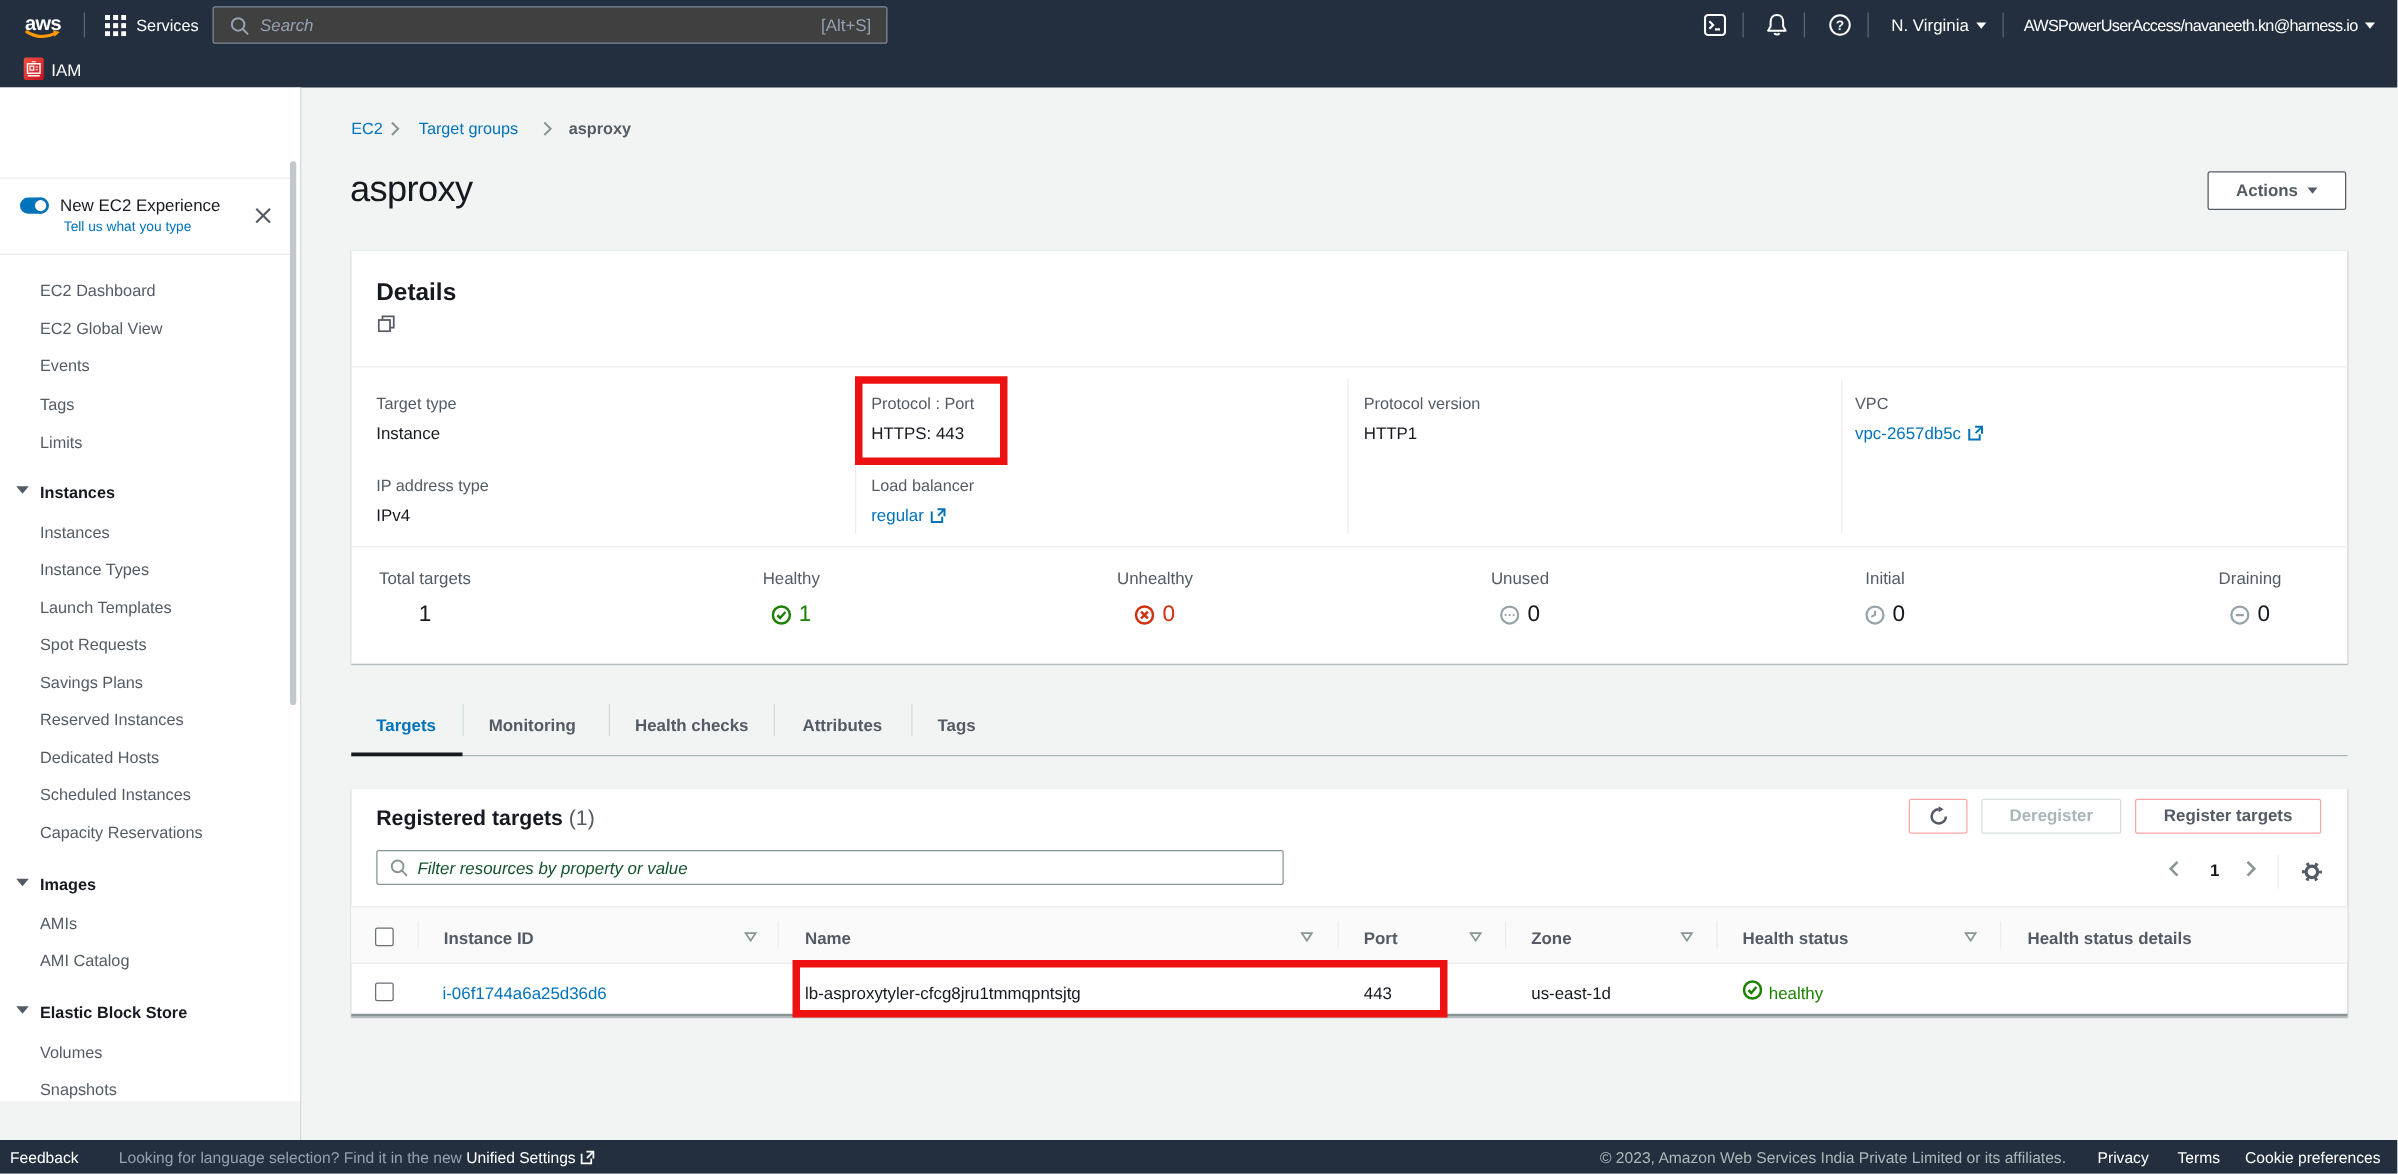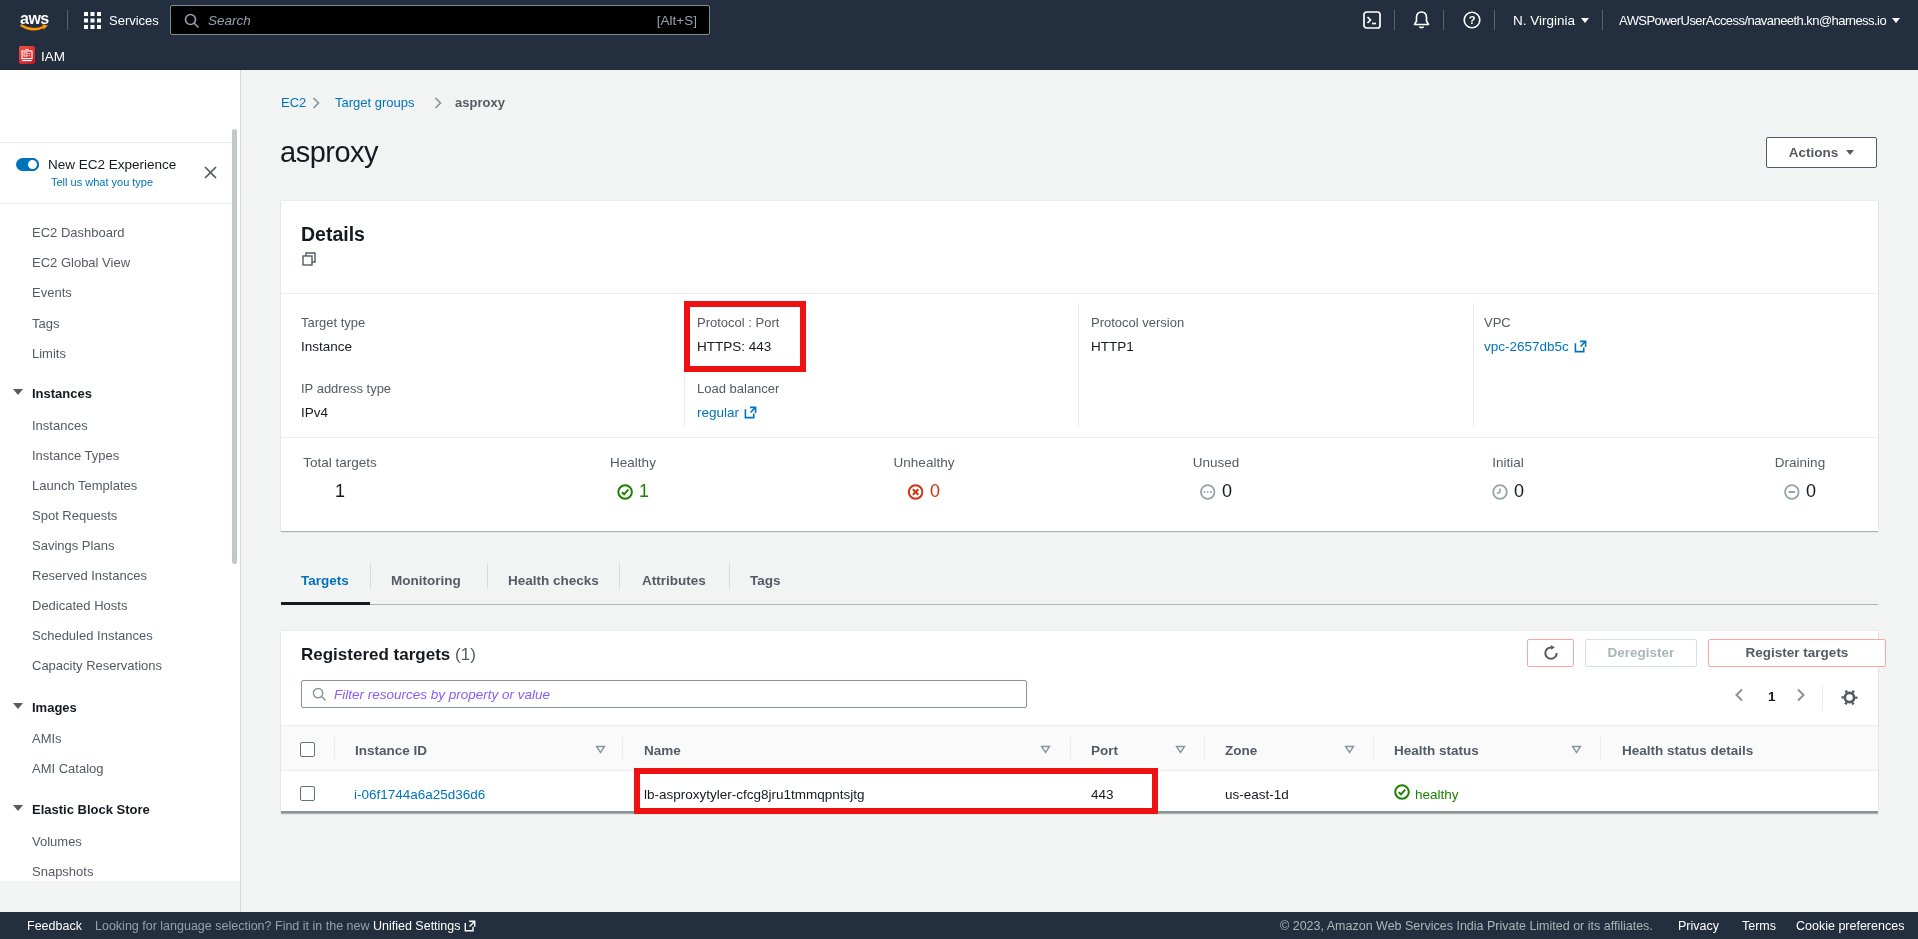--- a/index.html
+++ b/index.html
@@ -5,21 +5,21 @@
 * { margin:0; padding:0; box-sizing:border-box; }
 html,body { width:1918px; height:939px; overflow:hidden; }
 body { font-family:"Liberation Sans", sans-serif; background:#f2f3f3; position:relative; font-size:13px; color:#16191f; }
 .abs { position:absolute; }
 
 #nav { position:absolute; left:0; top:0; width:1918px; height:70px; background:#232f3e; }
 #nav .vdiv { position:absolute; top:10px; width:1px; height:20px; background:#5a6676; }
 #logo { position:absolute; left:20px; top:7px; }
 #gridicon { position:absolute; left:84px; top:12px; }
 #svc { position:absolute; left:109px; top:13px; color:#fff; font-size:13.5px; }
-#searchbox { position:absolute; left:170px; top:5px; width:540px; height:30px; background:#000000; border:1px solid #7d8998; border-radius:2px; }
+#searchbox { position:absolute; left:170px; top:5px; width:540px; height:30px; background:#404040; border:1px solid #7d8998; border-radius:2px; }
 #searchbox .ph { position:absolute; left:37px; top:7px; font-style:italic; color:#95a0b1; font-size:13.5px; }
 #searchbox .alt { position:absolute; right:12px; top:7px; color:#95a0b1; font-size:13.5px; }
 .navtxt { color:#fff; font-size:13.5px; position:absolute; top:13px; white-space:nowrap; }
 .caret { display:inline-block; width:0; height:0; border-left:4px solid transparent; border-right:4px solid transparent; border-top:5px solid #fff; vertical-align:middle; margin-left:6px; margin-bottom:2px; }
 #iamicon { position:absolute; left:19px; top:46px; width:16px; height:18px; border-radius:2px; background:linear-gradient(135deg,#f35045,#c7131f); }
 #iamtxt { position:absolute; left:41px; top:49px; color:#fff; font-size:13.5px; }
 
 #sidebar { position:absolute; left:0; top:70px; width:240px; height:811px; background:#fff; }
 #sideborder { position:absolute; left:240px; top:70px; width:1px; height:842px; background:#d5dbdb; }
 #sthumb { position:absolute; left:232px; top:129px; width:5px; height:435px; background:#c3c8cc; border-radius:3px; }
@@ -273,27 +273,27 @@
   <div style="position:absolute;left:281px;top:602px;width:89px;height:3px;background:#16191f;"></div>
 </div>
 
 <div class="card" id="rcard" style="left:281px; top:630px; width:1597px; height:183px; border-bottom:2px solid #879596;">
   <div style="position:absolute;left:20px;top:14px;font-size:17px;"><span style="font-weight:bold;color:#16191f;">Registered targets</span> <span style="color:#545b64;">(1)</span></div>
   <div class="btn" style="left:1246px;top:8px;width:47px;"><svg style="margin-top:4px;" width="18" height="18" viewBox="0 0 18 18">
         <path d="M9 3.4 a5.7 5.7 0 1 0 5.7 5.7" stroke="#545b64" stroke-width="2" fill="none"></path>
         <path d="M8.9 1.0 L12.9 3.4 L8.9 5.8 Z" fill="#545b64"></path>
       </svg></div>
   <div class="btn" style="left:1304px;top:8px;width:112px;line-height:26px;border-color:#d8dee0;color:#aab7b8;">Deregister</div>
-  <div class="btn" style="left:1427px;top:8px;width:178px;line-height:26px;">Register targets</div>
+  <div class="btn" style="left:1427px;top:8px;width:149px;line-height:26px;">Register targets</div>
   <div style="position:absolute;left:20px;top:49px;width:726px;height:28px;border:1px solid #879596;border-radius:2px;background:#fff;">
     <svg style="position:absolute;left:10px;top:6px;" width="15" height="15" viewBox="0 0 16 16">
         <circle cx="6.5" cy="6.5" r="5" stroke="#879596" stroke-width="1.6" fill="none"></circle>
         <line x1="10.2" y1="10.2" x2="14.5" y2="14.5" stroke="#879596" stroke-width="1.6"></line>
       </svg>
-    <div style="position:absolute;left:32px;top:6px;font-style:italic;color:#8b5cf6;font-size:13.5px;">Filter resources by property or value</div>
+    <div style="position:absolute;left:32px;top:6px;font-style:italic;color:#14532d;font-size:13.5px;">Filter resources by property or value</div>
   </div>
   <svg style="position:absolute;left:1453px;top:57px;" width="10" height="14" viewBox="0 0 10 14">
       <path d="M8 1.5 L2.5 7 L8 12.5" stroke="#879596" stroke-width="2" fill="none"></path>
     </svg>
   <div style="position:absolute;left:1487px;top:58px;color:#16191f;font-size:13.5px;font-weight:bold;">1</div>
   <svg style="position:absolute;left:1515px;top:57px;" width="10" height="14" viewBox="0 0 10 14">
       <path d="M2 1.5 L7.5 7 L2 12.5" stroke="#879596" stroke-width="2" fill="none"></path>
     </svg>
   <div style="position:absolute;left:1541px;top:53px;width:1px;height:27px;background:#eaeded;"></div>
   <svg style="position:absolute;left:1559px;top:57px;" width="19" height="19" viewBox="0 0 19 19">
@@ -341,21 +341,21 @@
   <svg style="position:absolute;left:1113px;top:153px;" width="16" height="16" viewBox="0 0 16 16">
       <circle cx="8" cy="8" r="6.8" stroke="#1d8102" stroke-width="2" fill="none"></circle>
       <path d="M4.8 8.2 L7 10.4 L11.2 5.6" stroke="#1d8102" stroke-width="2" fill="none"></path>
     </svg>
   <div style="position:absolute;left:1134px;top:156px;font-size:13.5px;color:#1d8102;">healthy</div>
 
   <div class="redbox" style="left:353px;top:137px;width:524px;height:46px;"></div>
 </div>
 
 <div id="footer">
-  <div style="left:27px;color:#fff;">Feedback</div>
+  <div style="left:8px;color:#fff;">Feedback</div>
   <div style="left:95px;color:#95a0b1;">Looking for language selection? Find it in the new <span style="color:#fff;">Unified Settings</span>&nbsp;<svg width="12" height="12" viewBox="0 0 14 14" style="vertical-align:-2px;">
         <path d="M1.5 3.5 L1.5 12.5 L10.5 12.5 L10.5 8" stroke="#fff" stroke-width="1.6" fill="none"></path>
         <path d="M6 1.5 L12.5 1.5 L12.5 8" stroke="#fff" stroke-width="1.6" fill="none"></path>
         <line x1="12" y1="2" x2="6.5" y2="7.5" stroke="#fff" stroke-width="1.6"></line>
       </svg></div>
   <div style="left:1280px;color:#aab7b8;">© 2023, Amazon Web Services India Private Limited or its affiliates.</div>
   <div style="left:1678px;color:#fff;">Privacy</div>
   <div style="left:1742px;color:#fff;">Terms</div>
   <div style="left:1796px;color:#fff;">Cookie preferences</div>
 </div>

